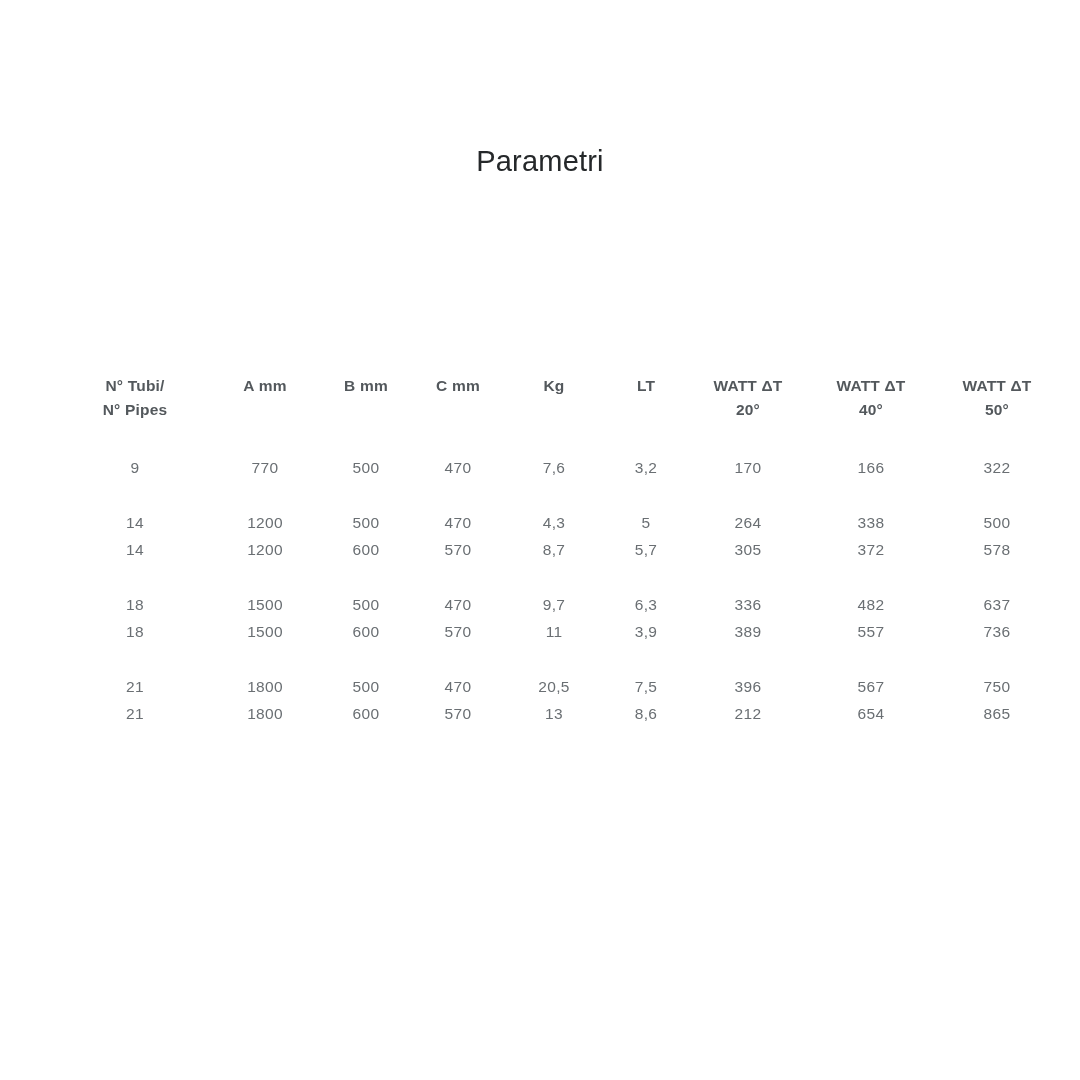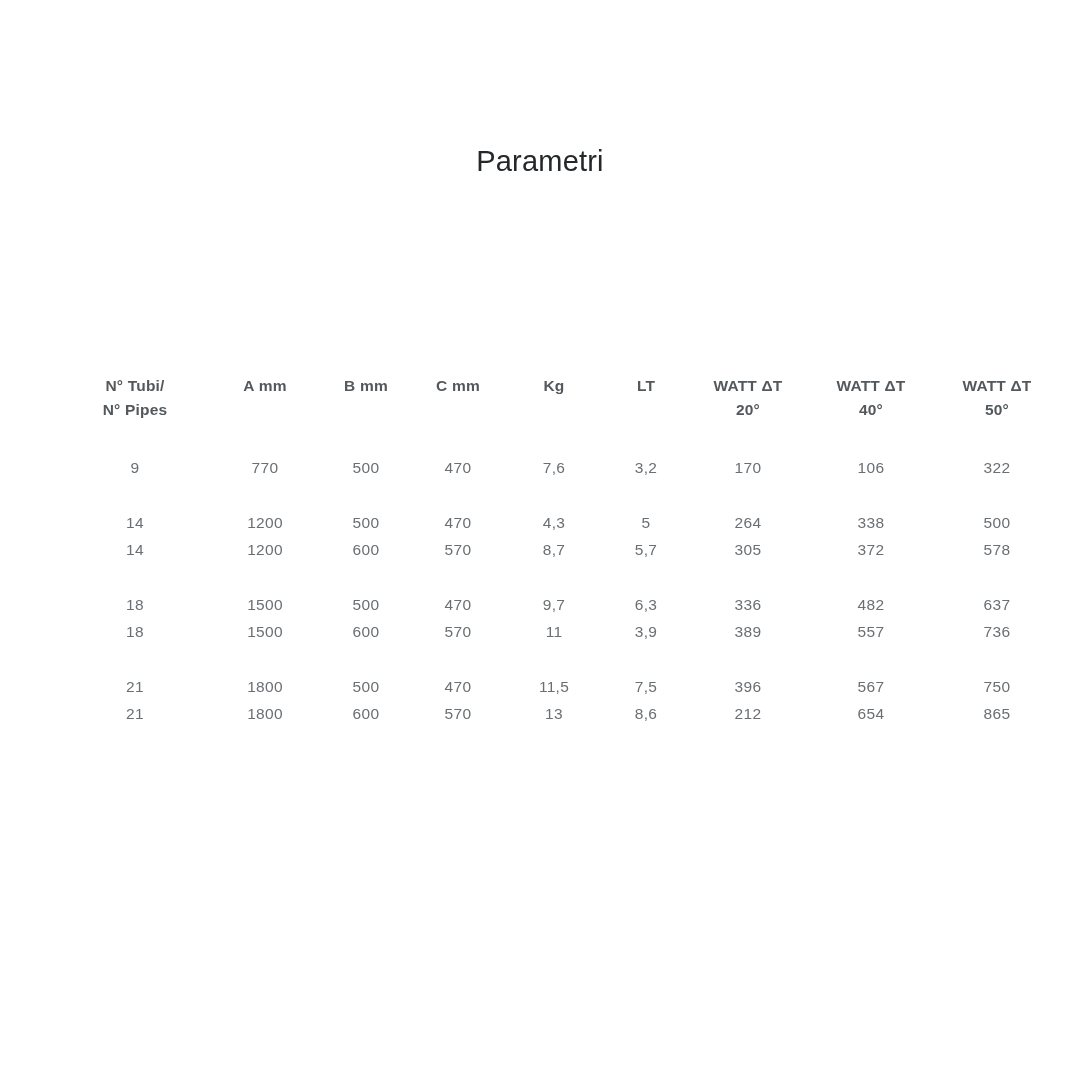--- a/index.html
+++ b/index.html
@@ -142,21 +142,21 @@
         </tr>
 
         <tr>
           <td>9</td>
           <td>770</td>
           <td>500</td>
           <td>470</td>
           <td>7,6</td>
           <td>3,2</td>
           <td>170</td>
-          <td>106</td>
+          <td>166</td>
           <td>322</td>
         </tr>
 
         <tr class="spacer">
           <td colspan="9"></td>
         </tr>
 
         <tr>
           <td>14</td>
           <td>1200</td>
@@ -209,21 +209,21 @@
 
         <tr class="spacer">
           <td colspan="9"></td>
         </tr>
 
         <tr>
           <td>21</td>
           <td>1800</td>
           <td>500</td>
           <td>470</td>
-          <td>11,5</td>
+          <td>20,5</td>
           <td>7,5</td>
           <td>396</td>
           <td>567</td>
           <td>750</td>
         </tr>
         <tr>
           <td>21</td>
           <td>1800</td>
           <td>600</td>
           <td>570</td>

